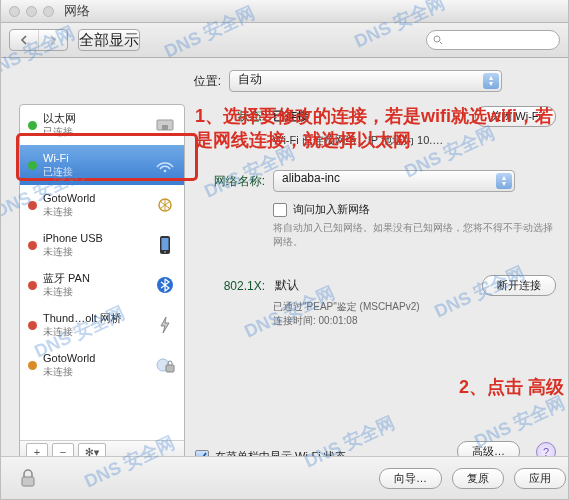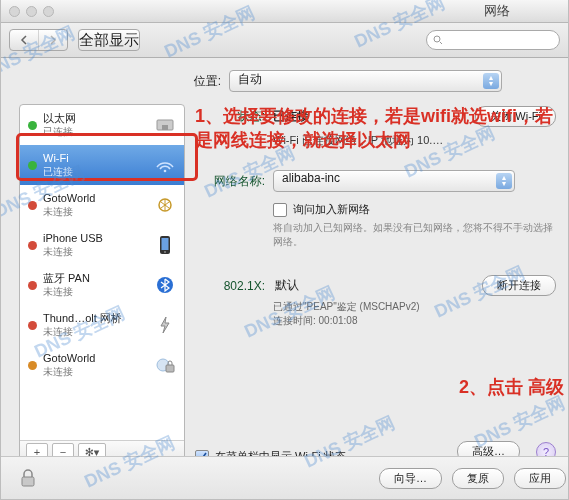--- a/index.html
+++ b/index.html
@@ -3,21 +3,21 @@
 <meta charset="utf-8">
 <style>
   html,body{margin:0;padding:0;width:569px;height:500px;overflow:hidden;
     font-family:"Lucida Grande","Helvetica Neue",Arial,sans-serif;
     font-size:12px;color:#222;background:#fff;}
   .window{position:absolute;inset:0;background:#ebebeb;border:1px solid #bdbdbd;border-top:none;}
   .titlebar{height:22px;background:linear-gradient(#f6f6f6,#dcdcdc);
     border-bottom:1px solid #b7b7b7;display:flex;align-items:center;padding:0 8px;}
   .traffic{display:flex;gap:6px;margin-right:10px;}
   .traffic span{width:11px;height:11px;border-radius:50%;background:#d6d6d6;border:1px solid #b7b7b7;box-sizing:border-box;}
-  .title{flex:1;text-align:right;font-size:13px;color:#444;}
+  .title{flex:1;text-align:left;font-size:13px;color:#444;}
   .toolbar{height:34px;background:linear-gradient(#efefef,#dedede);
     border-bottom:1px solid #b0b0b0;display:flex;align-items:center;padding:0 8px;gap:10px;}
   .navbtns{display:flex;background:linear-gradient(#fefefe,#e2e2e2);
     border:1px solid #a9a9a9;border-radius:4px;overflow:hidden;}
   .navbtn{width:28px;height:20px;display:flex;align-items:center;justify-content:center;
     color:#555;font-size:12px;}
   .navbtn+.navbtn{border-left:1px solid #a9a9a9;}
   .segbtn{height:20px;padding:0 0;border:1px solid #a9a9a9;border-radius:4px;
     background:linear-gradient(#fefefe,#e2e2e2);font-size:15px;display:flex;align-items:center;}
   .spacer{flex:1;}

